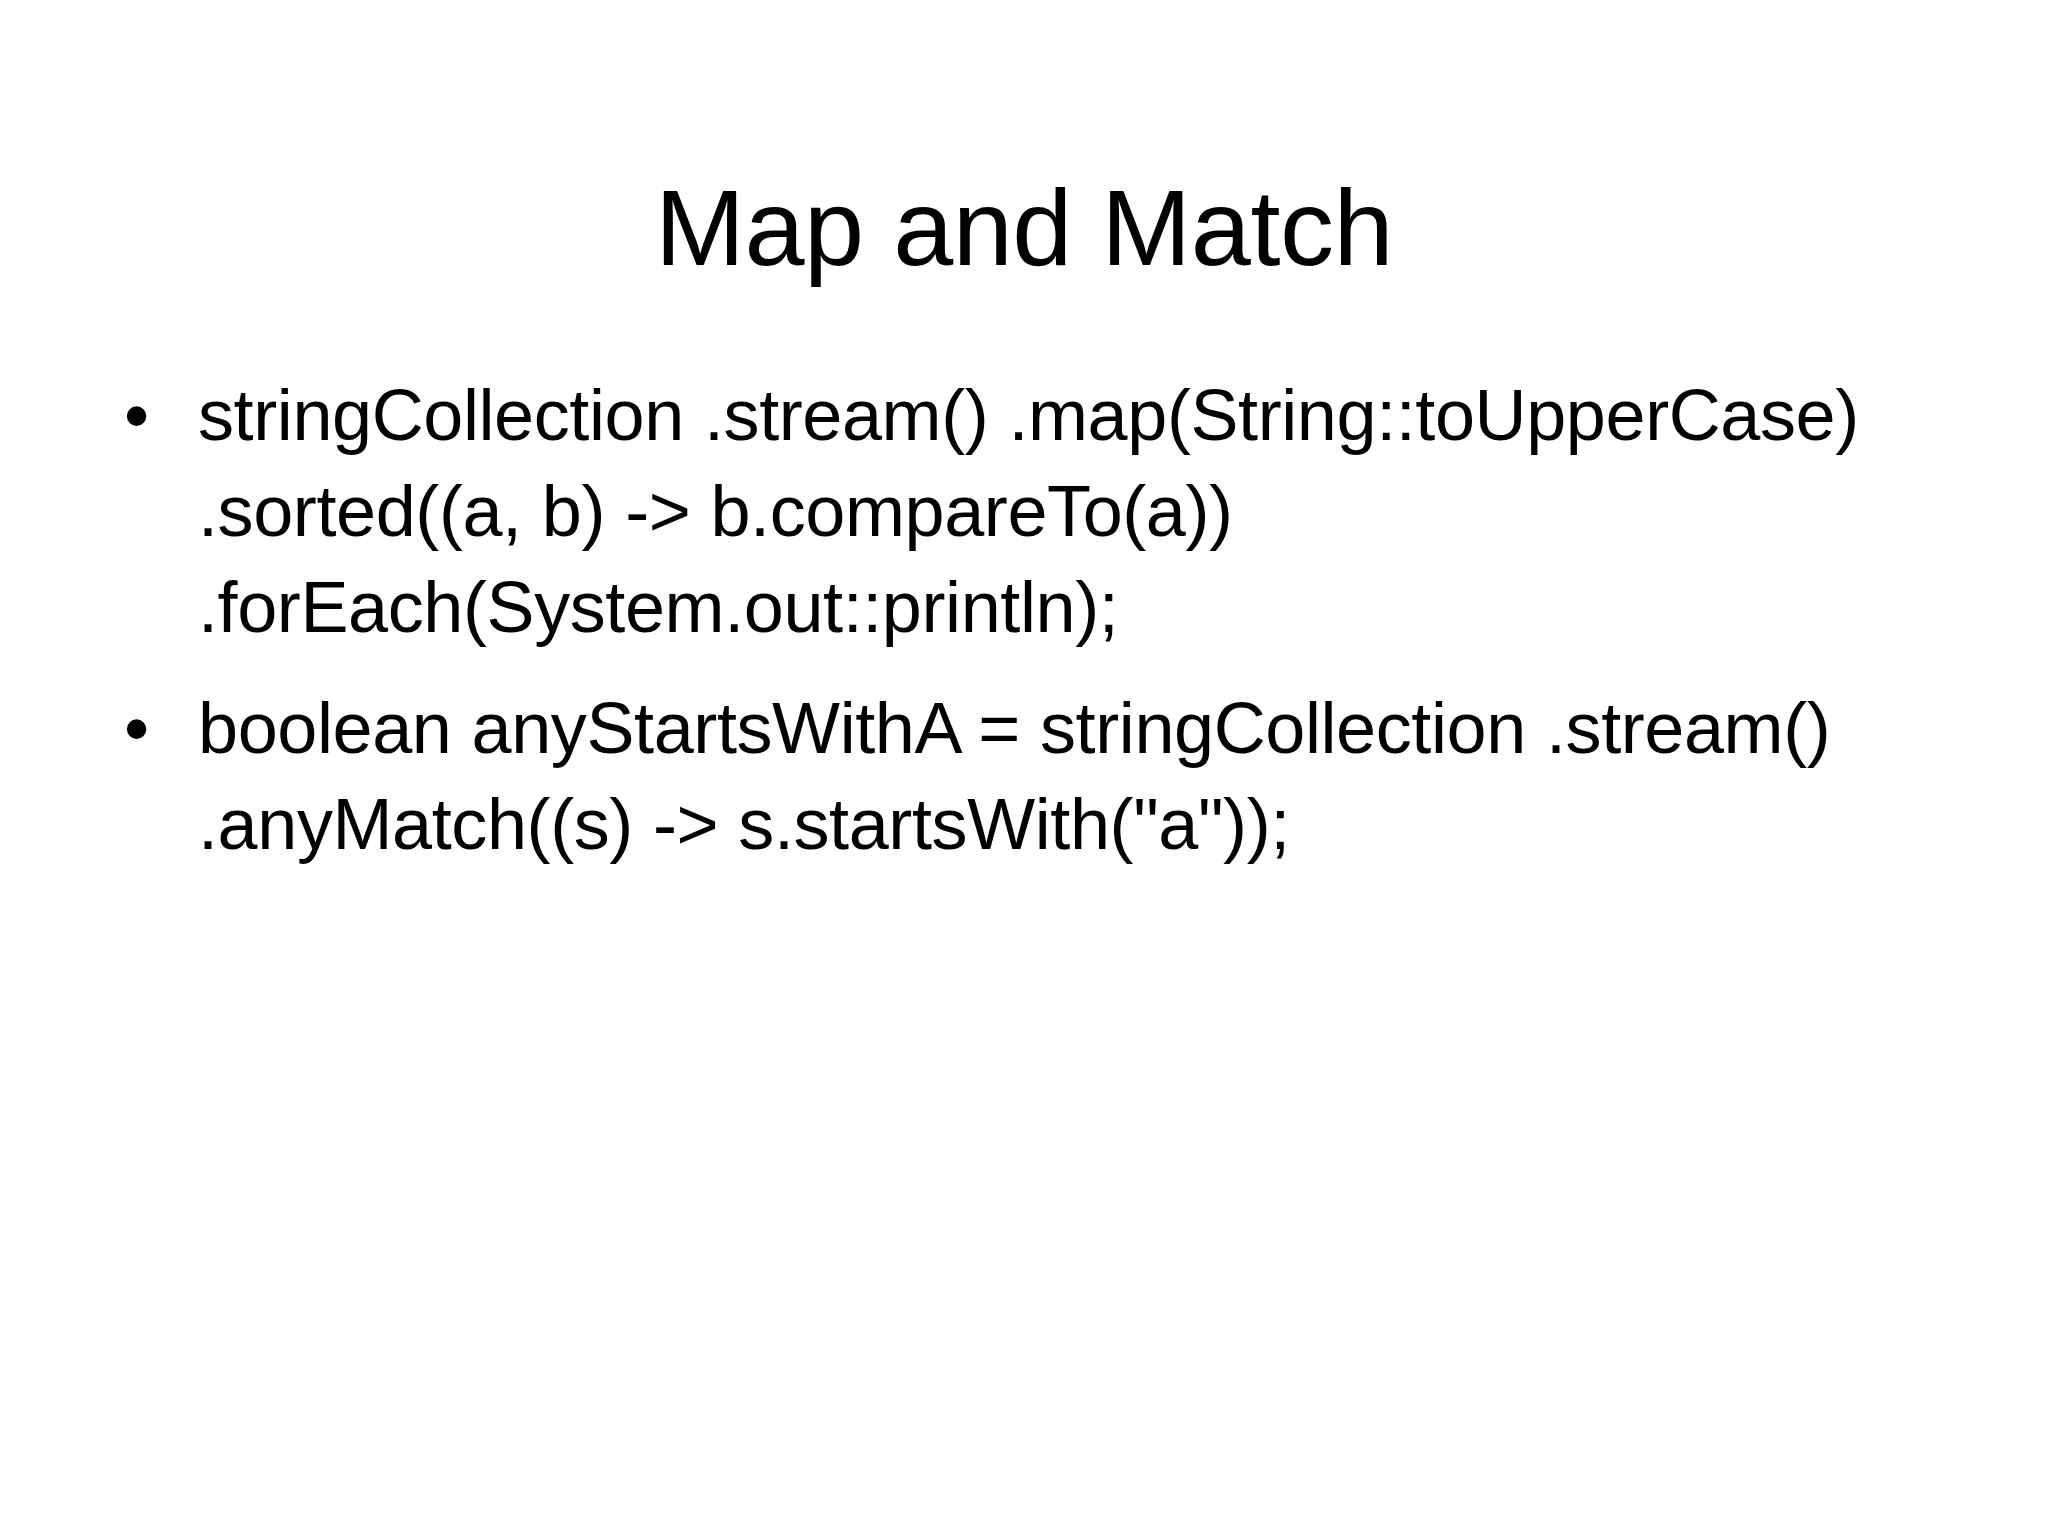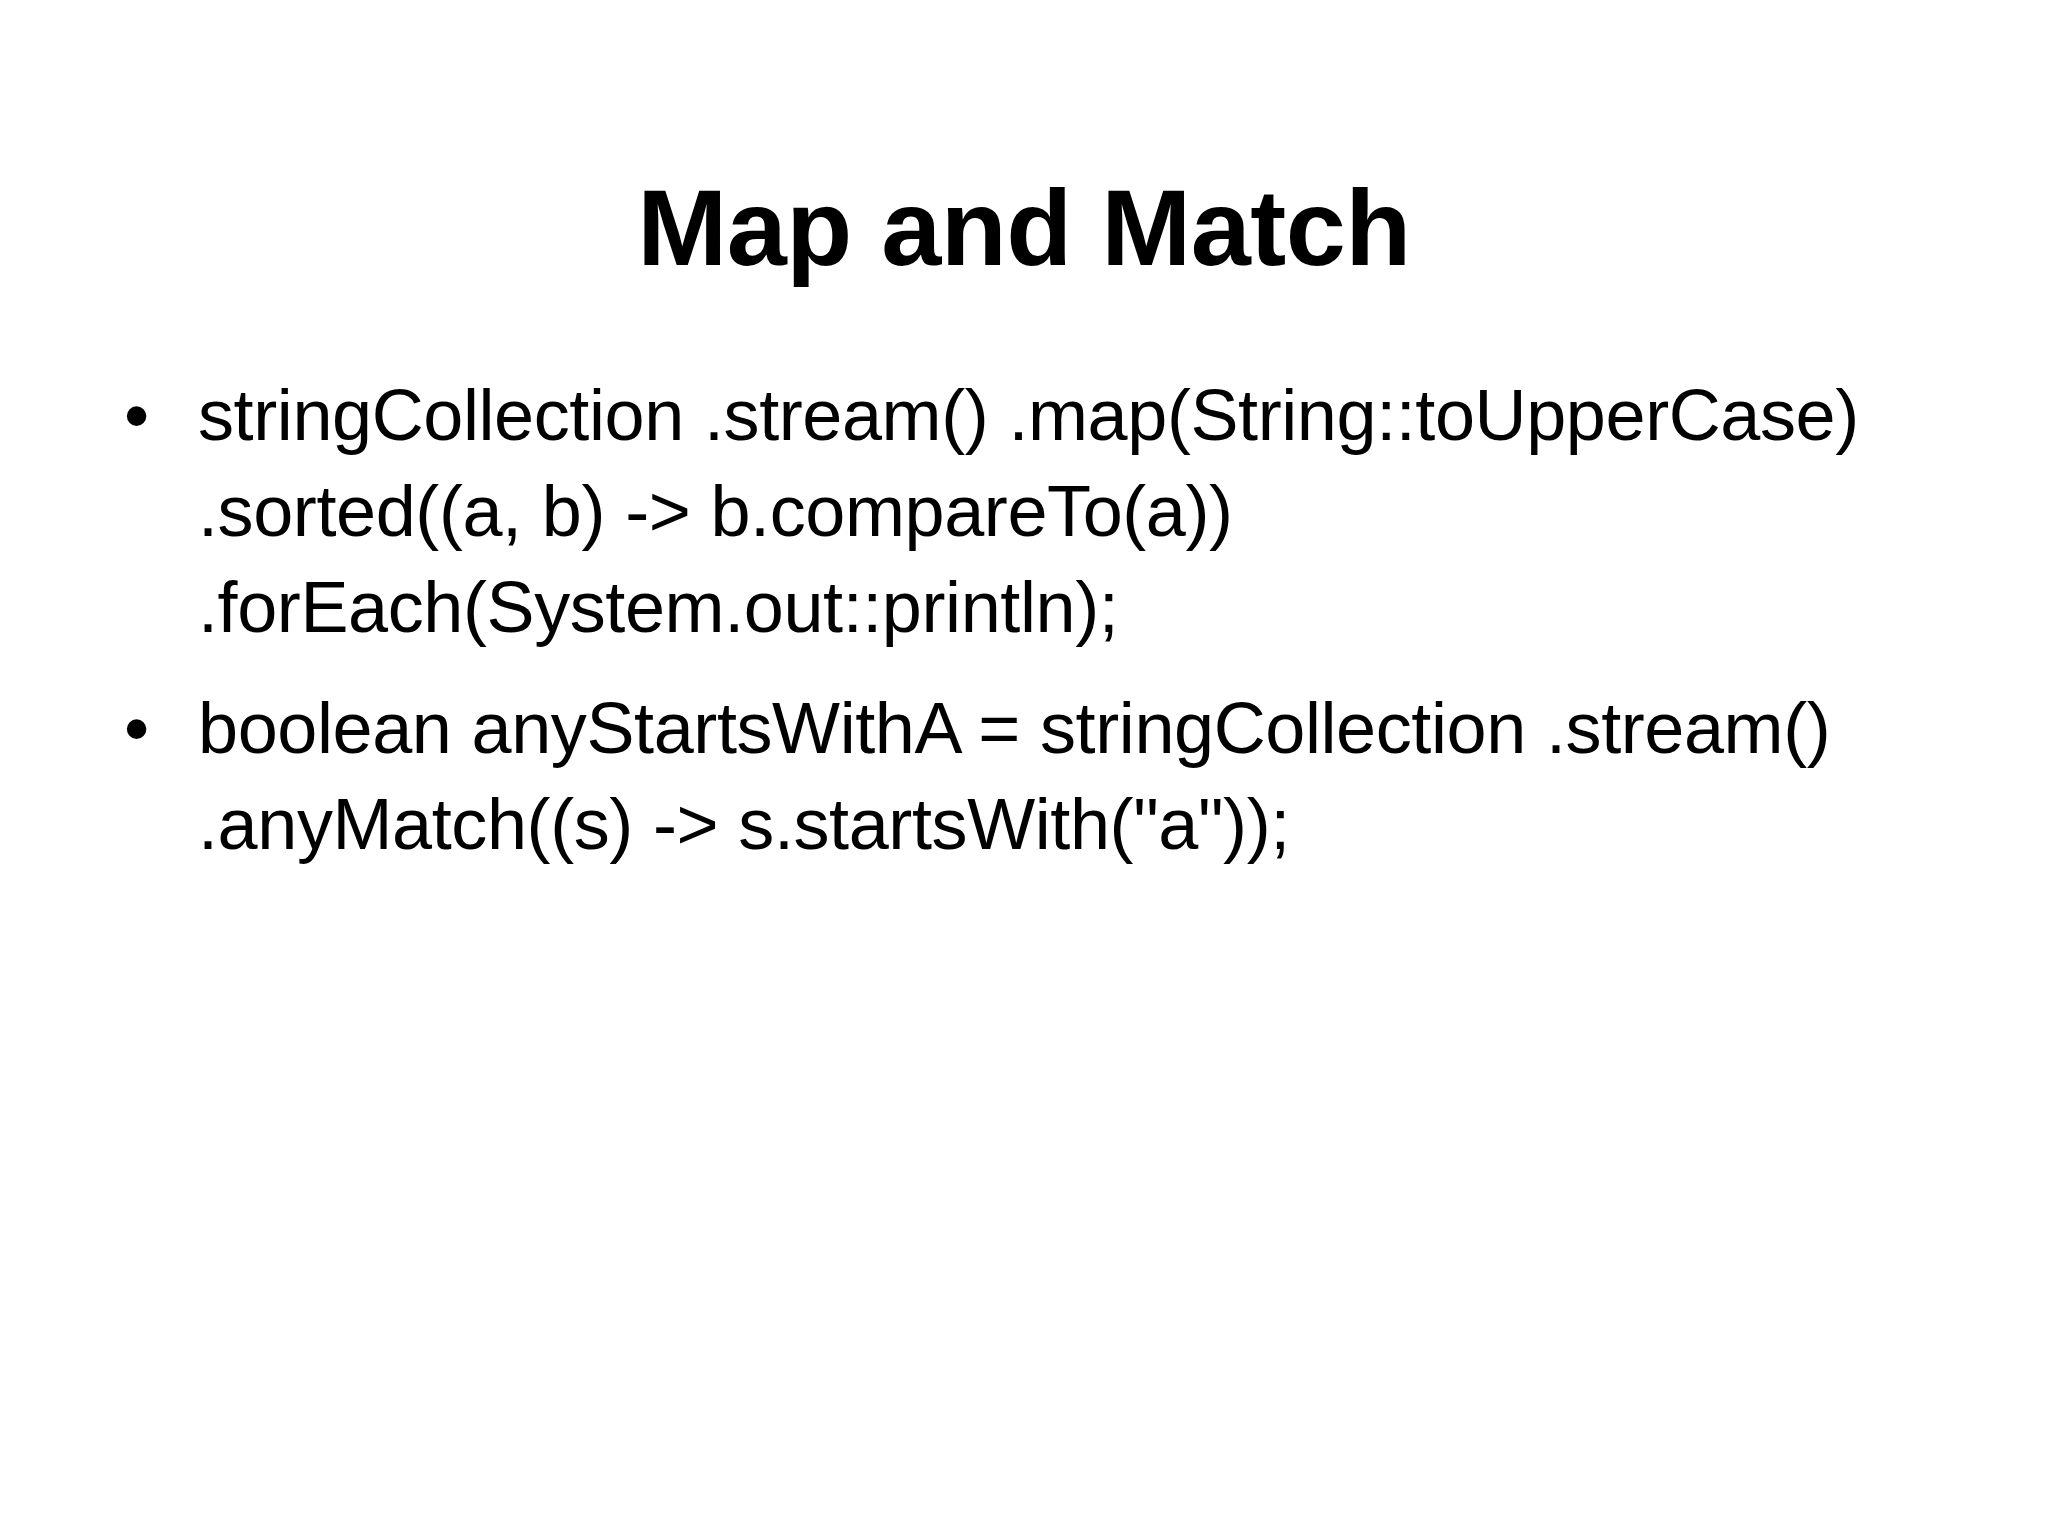--- a/index.html
+++ b/index.html
@@ -25,21 +25,21 @@
 
   
   .slide-title {
     position: absolute;
     left: 140px;
     top: 96px;
     width: 1768px;
     text-align: center;
     font-size: 108px;
     line-height: 1.12;
-    font-weight: 700;
+    font-weight: 400;
     letter-spacing: -0.5px;
     color: #000000;
     white-space: nowrap;
   }
 
   
   .body-area {
     position: absolute;
     left: 110px;
     top: 368px;

